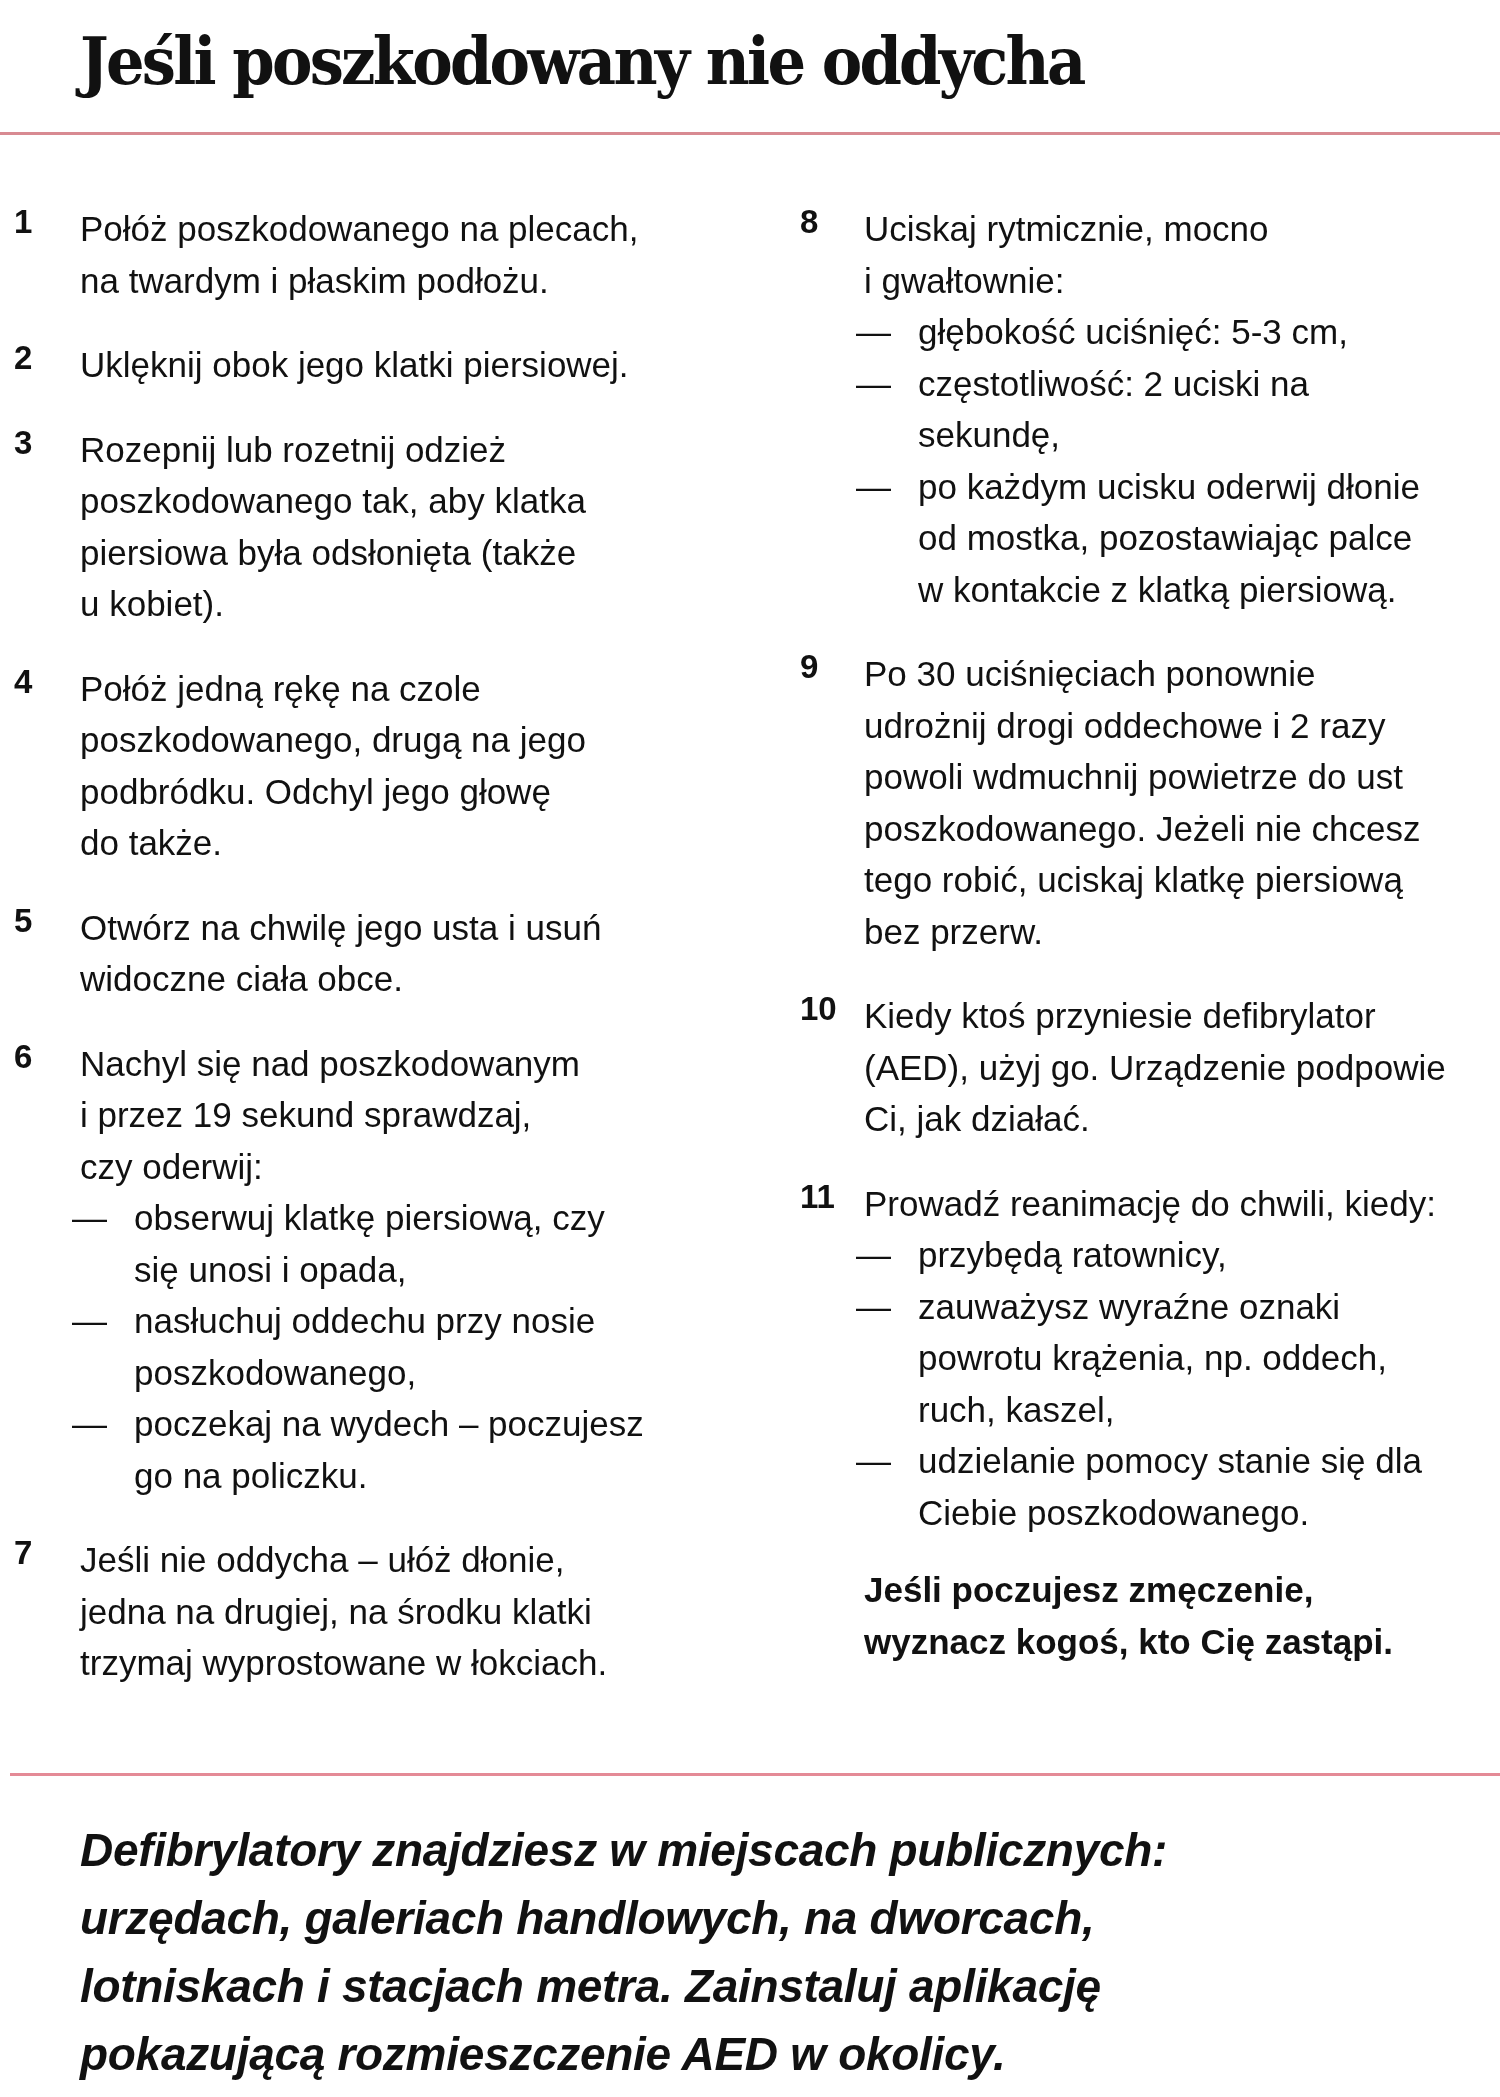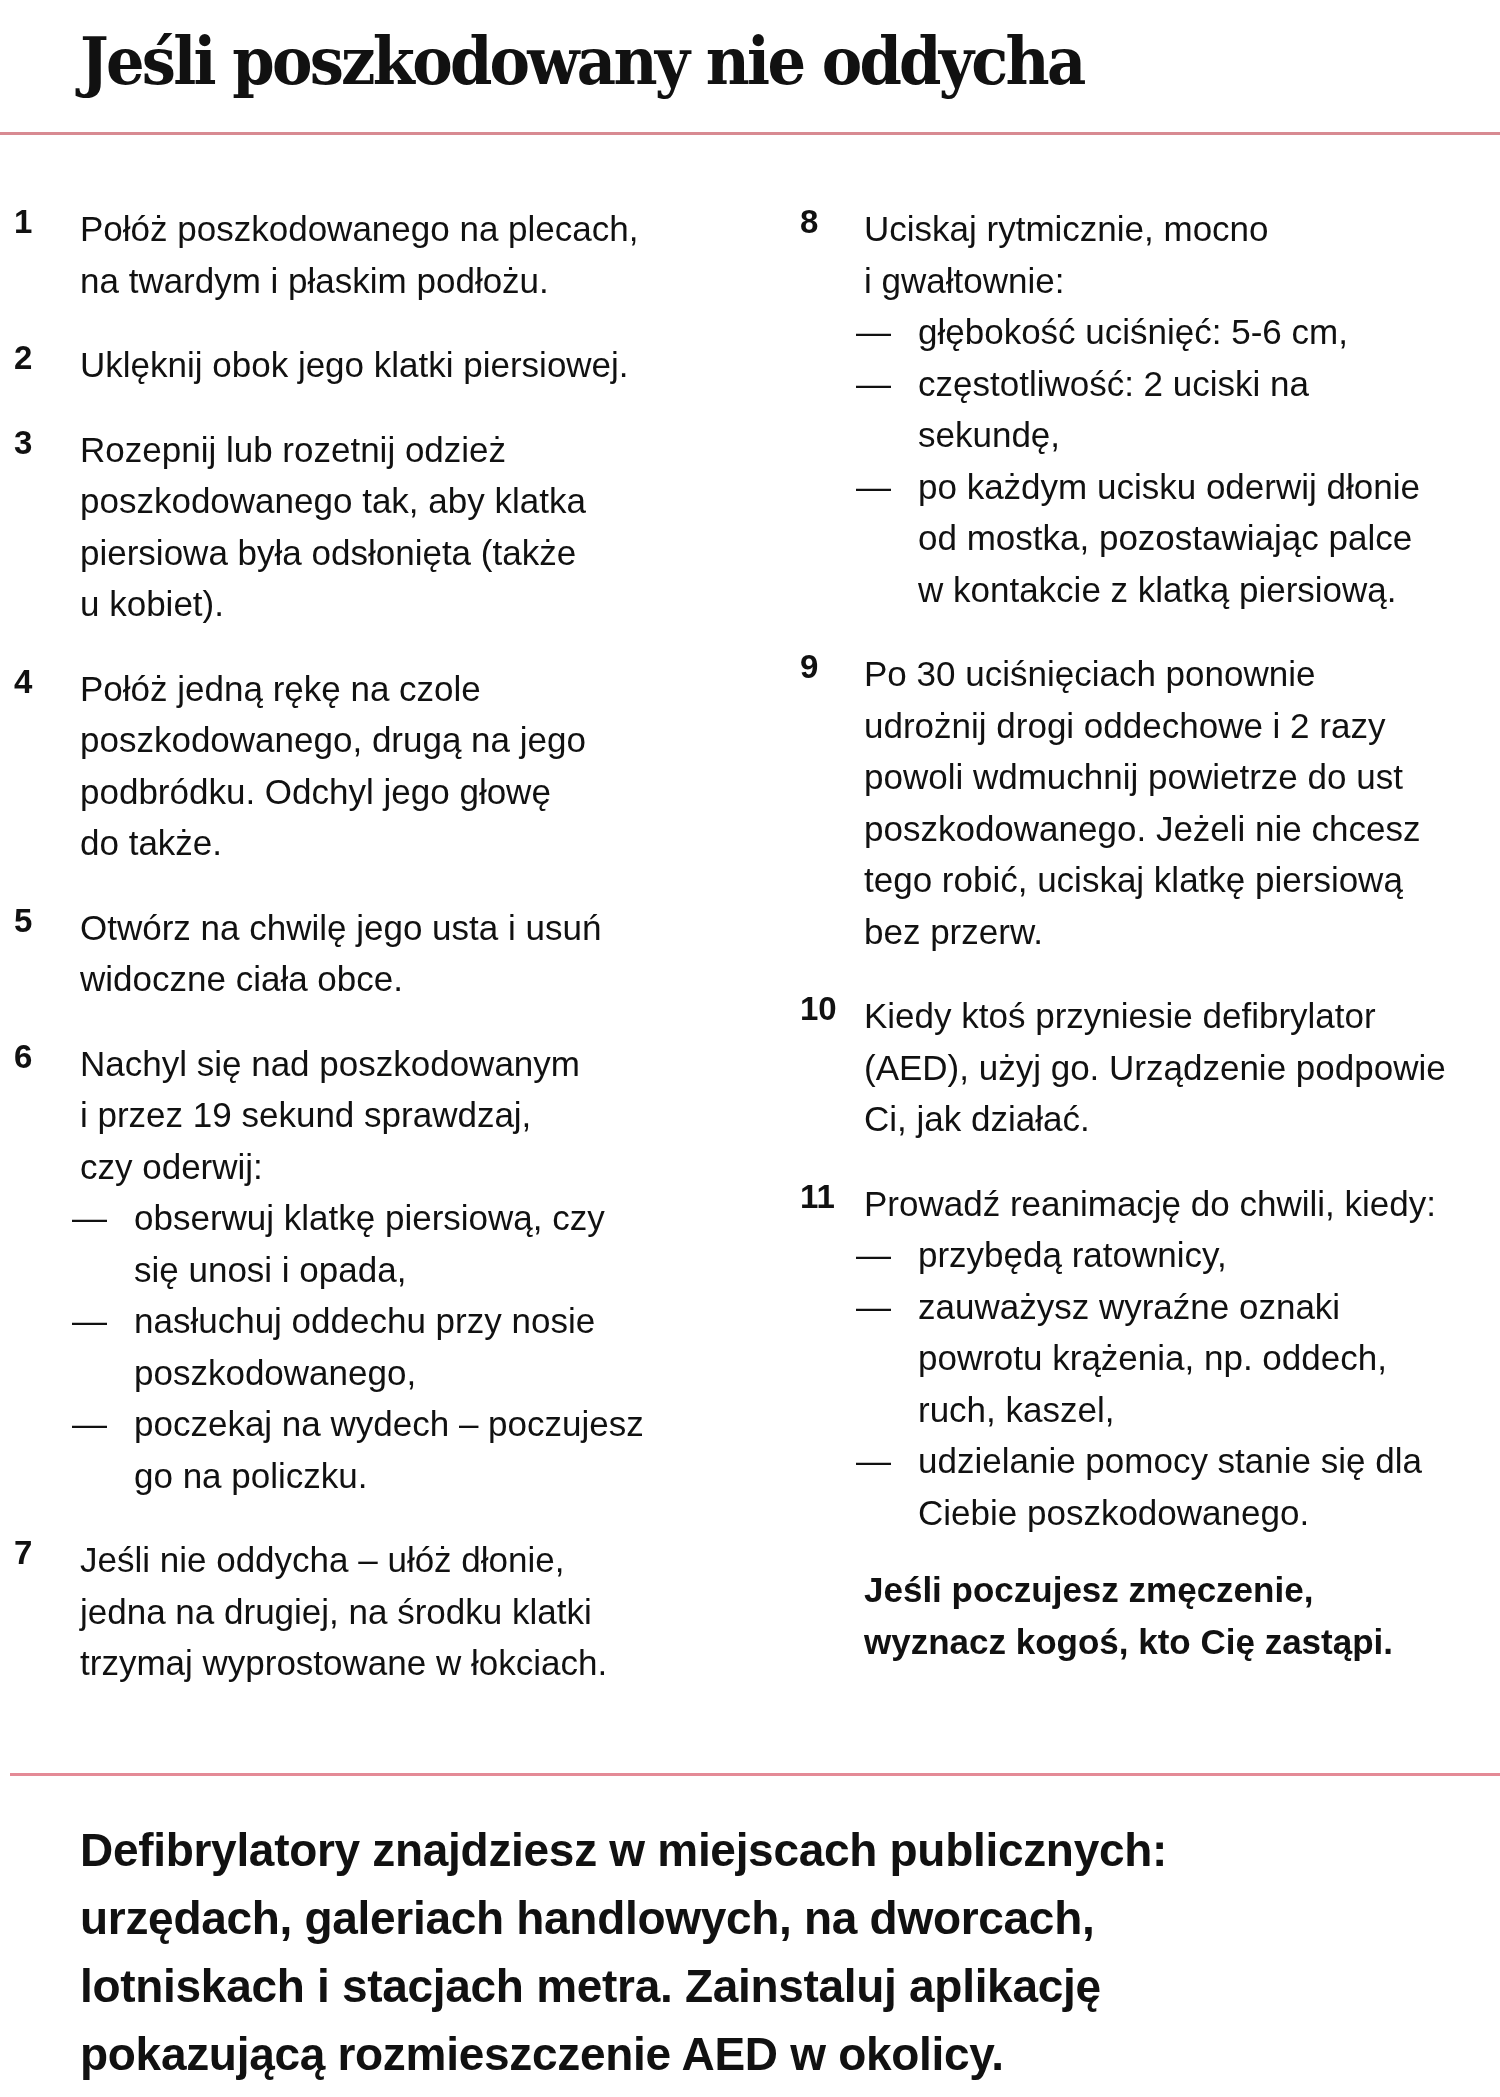--- a/index.html
+++ b/index.html
@@ -19,20 +19,21 @@
     .num { flex: 0 0 66px; font-weight: bold; font-size: 33px; }
     .col-right .num { flex: 0 0 64px; }
     .body { flex: 1; white-space: nowrap; margin-top: 7px; }
     .sub { display: flex; margin-left: -8px; }
     .dash { flex: 0 0 62px; }
     .note { margin-left: 64px; font-weight: bold; margin-top: 10px; white-space: nowrap; }
     .footer {
       position: absolute; left: 80px; top: 1816px; margin: 0;
       font-family: "Liberation Sans", sans-serif; font-weight: bold; font-size: 46px; line-height: 68px;
       letter-spacing: -0.3px;
+      font-style: italic;
     }
     .footer div { white-space: nowrap; }
   </style>
 </head>
 <body>
 
 <h1 class="title">Jeśli poszkodowany nie oddycha</h1>
 <div class="rule-top"></div>
 
 <div class="col col-left">
@@ -115,21 +116,21 @@
 
 <div class="col col-right">
   <div class="item">
     <div class="num">8</div>
     <div class="body">
       <div>Uciskaj rytmicznie, mocno</div>
       <div>i gwałtownie:</div>
       <div class="sub">
         <span class="dash">—</span>
         <div>
-          <div>głębokość uciśnięć: 5-6 cm,</div>
+          <div>głębokość uciśnięć: 5-3 cm,</div>
         </div>
       </div>
       <div class="sub">
         <span class="dash">—</span>
         <div>
           <div>częstotliwość: 2 uciski na</div>
           <div>sekundę,</div>
         </div>
       </div>
       <div class="sub">

